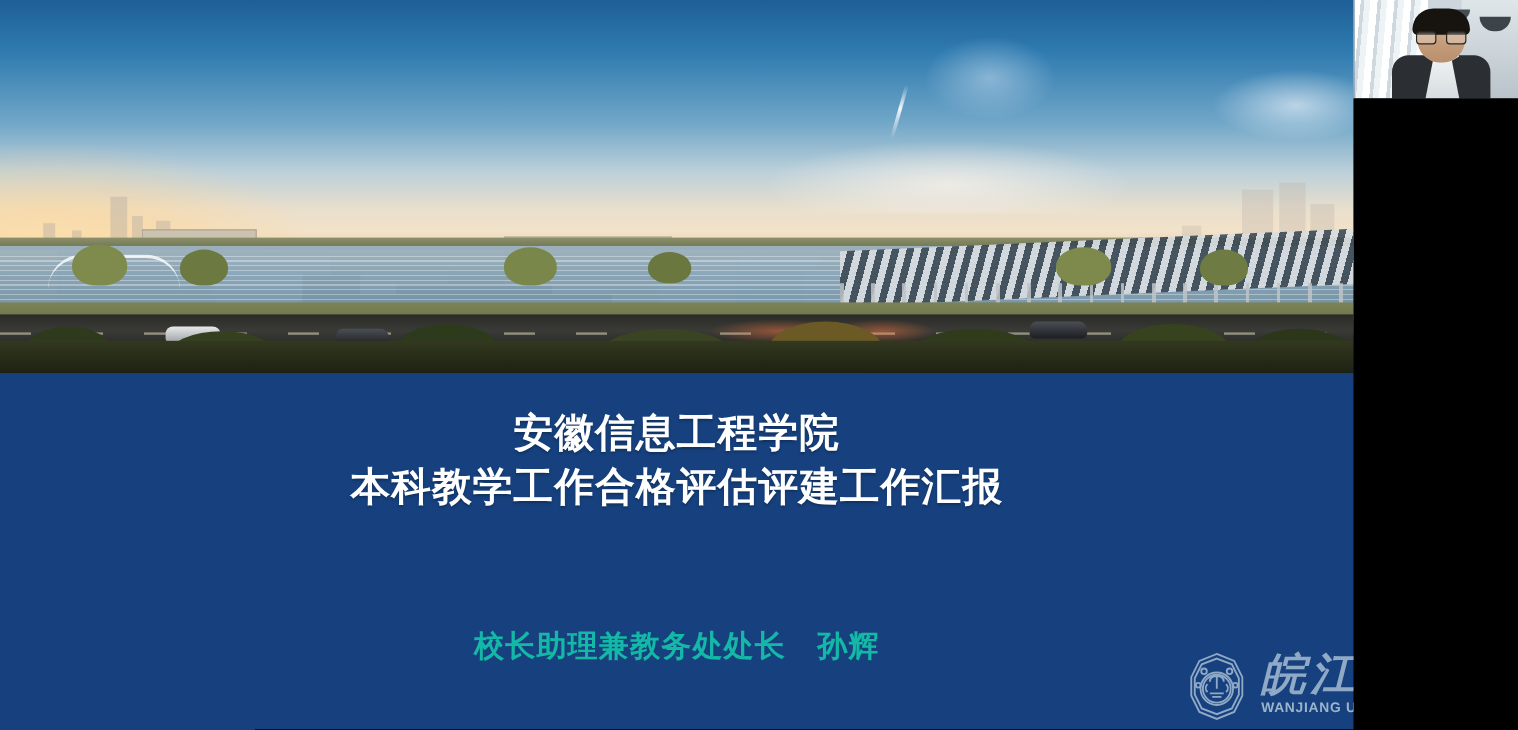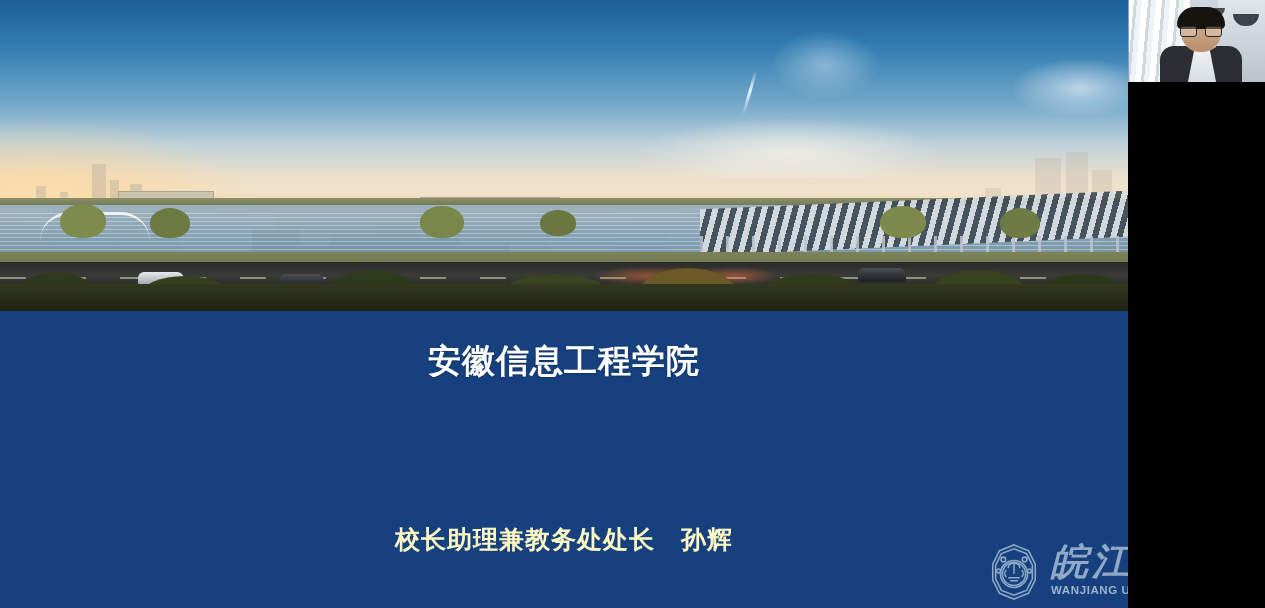--- a/index.html
+++ b/index.html
@@ -89,21 +89,21 @@
      background:linear-gradient(180deg,#33381f,#1c2012);}
 
   
   .blue-panel{position:absolute;left:0;top:311px;width:1128px;height:297px;background:#16417e;}
 
   .title-block{position:absolute;left:0;top:27px;width:1128px;text-align:center;}
   .title-line{color:#fff;font-weight:bold;font-size:33px;line-height:45px;
       letter-spacing:1px;text-shadow:0 1px 2px rgba(0,0,0,.25);}
 
   .presenter-block{position:absolute;left:0;top:209px;width:1128px;text-align:center;}
-  .presenter{color:#fef9c3;font-weight:bold;font-size:25px;line-height:38px;letter-spacing:1px;}
+  .presenter{color:#14b8a6;font-weight:bold;font-size:25px;line-height:38px;letter-spacing:1px;}
   .date{color:#fff;font-weight:bold;font-size:25px;line-height:40px;letter-spacing:.5px;}
 
   
   .logo{position:absolute;left:985px;top:541px;width:280px;height:62px;}
   .logo .seal{position:absolute;left:0;top:2px;width:58px;height:58px;}
   .logo .cn{position:absolute;left:66px;top:-2px;font-size:37px;line-height:44px;
       color:#8fa9c6;font-family:"DejaVu Serif","Liberation Serif",serif;
       font-weight:bold;font-style:italic;letter-spacing:4px;white-space:nowrap;}
   .logo .en{position:absolute;left:66px;top:43px;font-size:11.5px;line-height:13px;
       color:#9db4cd;font-weight:bold;letter-spacing:.6px;white-space:nowrap;}
@@ -229,20 +229,21 @@
         <div class="tree" style="left:930px;top:2px;width:96px;height:46px;background:#37421f;"></div>
         <div class="tree" style="left:1040px;top:6px;width:86px;height:42px;background:#2c371a;"></div>
       </div>
       <div class="fg-mass"></div>
     </div>
 
     <div class="blue-panel">
 
       <div class="title-block">
         <div class="title-line">安徽信息工程学院</div>
+        <div class="title-line">本科教学工作合格评估评建工作汇报</div>
       </div>
 
       <div class="presenter-block">
         <div class="presenter">校长助理兼教务处处长　孙辉</div>
       </div>
     </div>
 
     <div class="logo">
       <div class="seal">
         <svg viewBox="0 0 60 60" width="58" height="58" aria-hidden="true">

